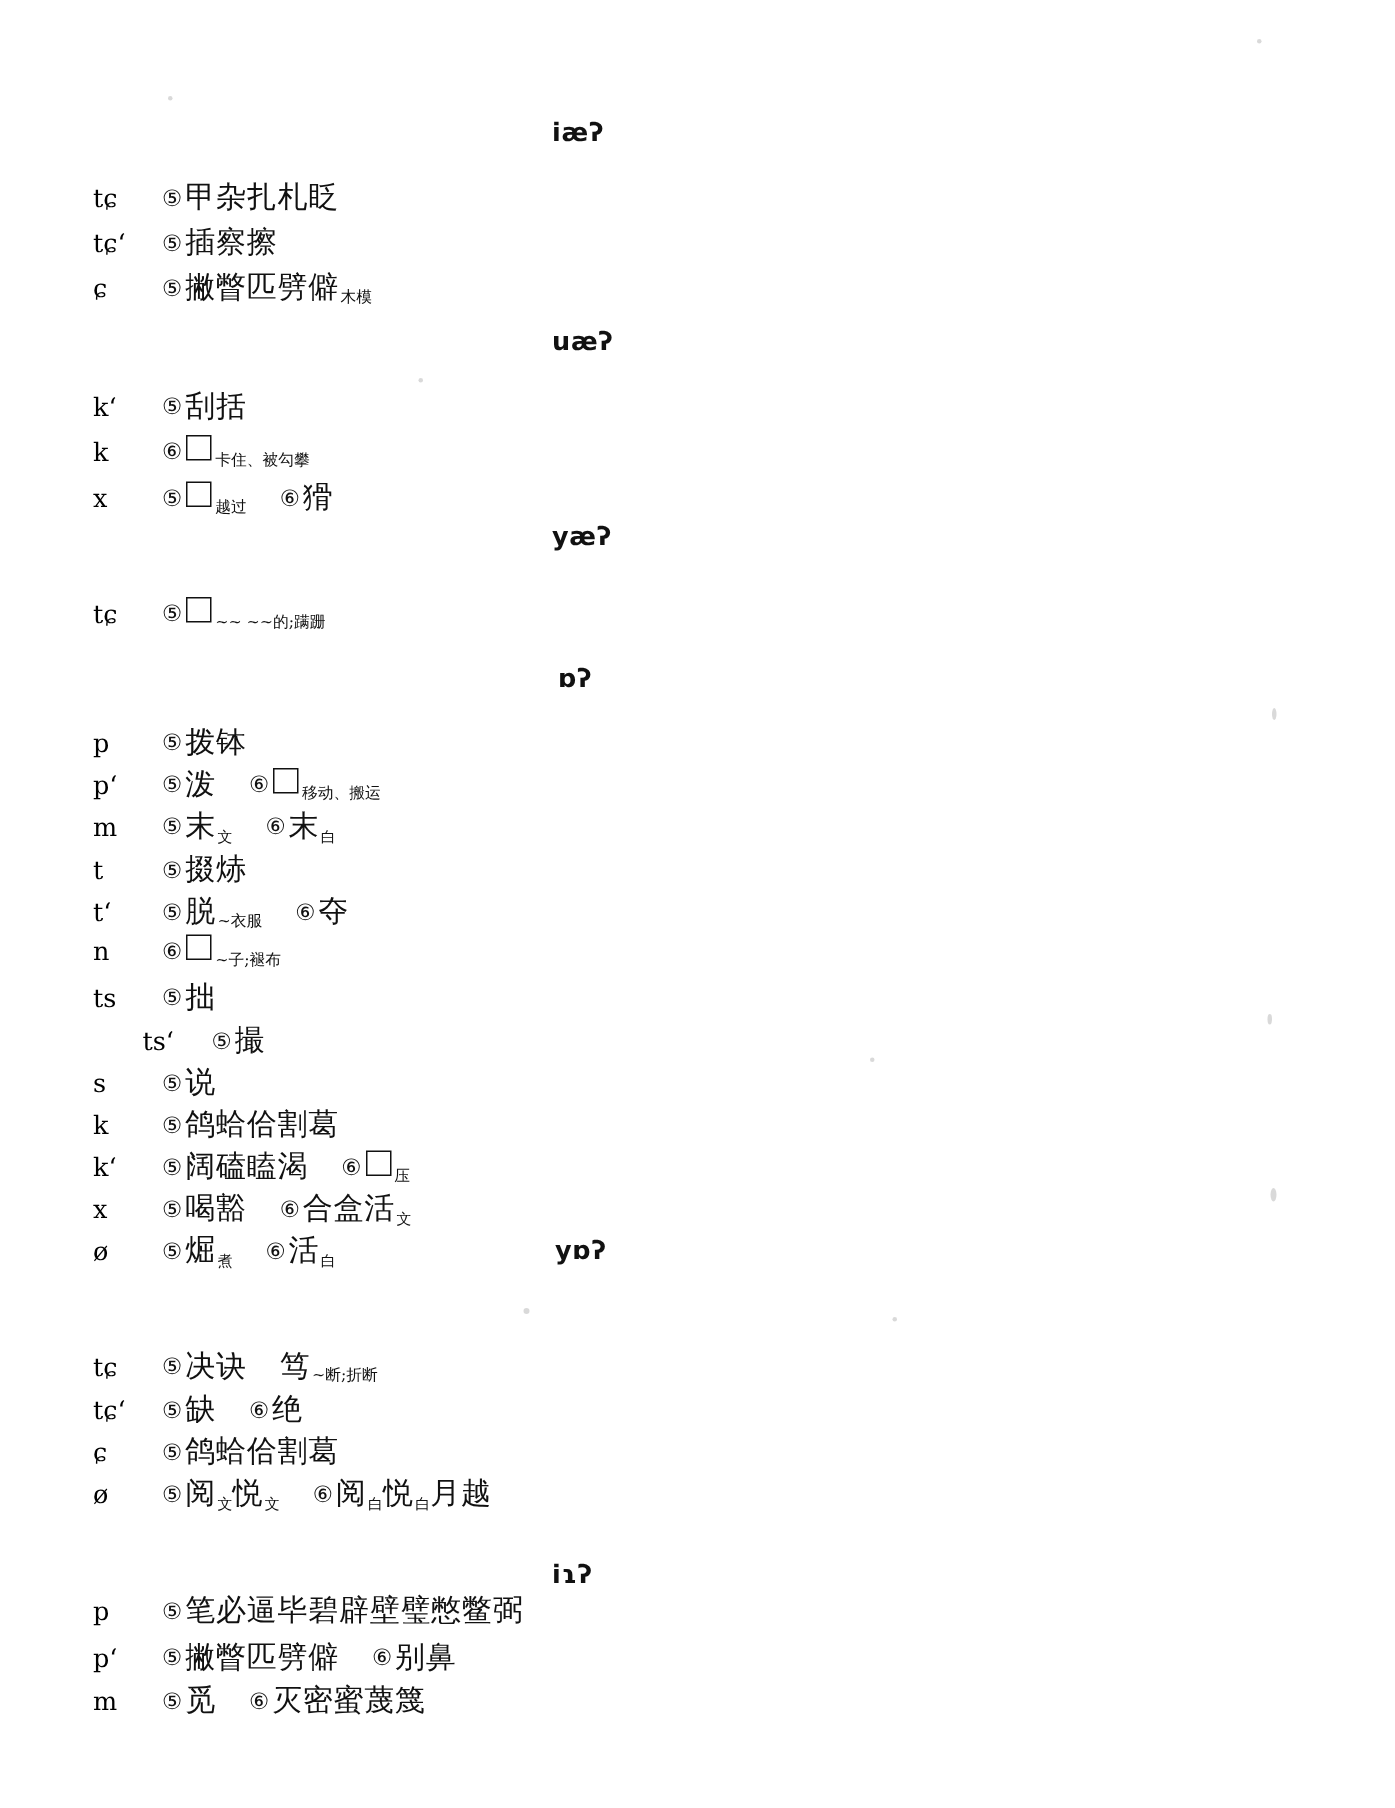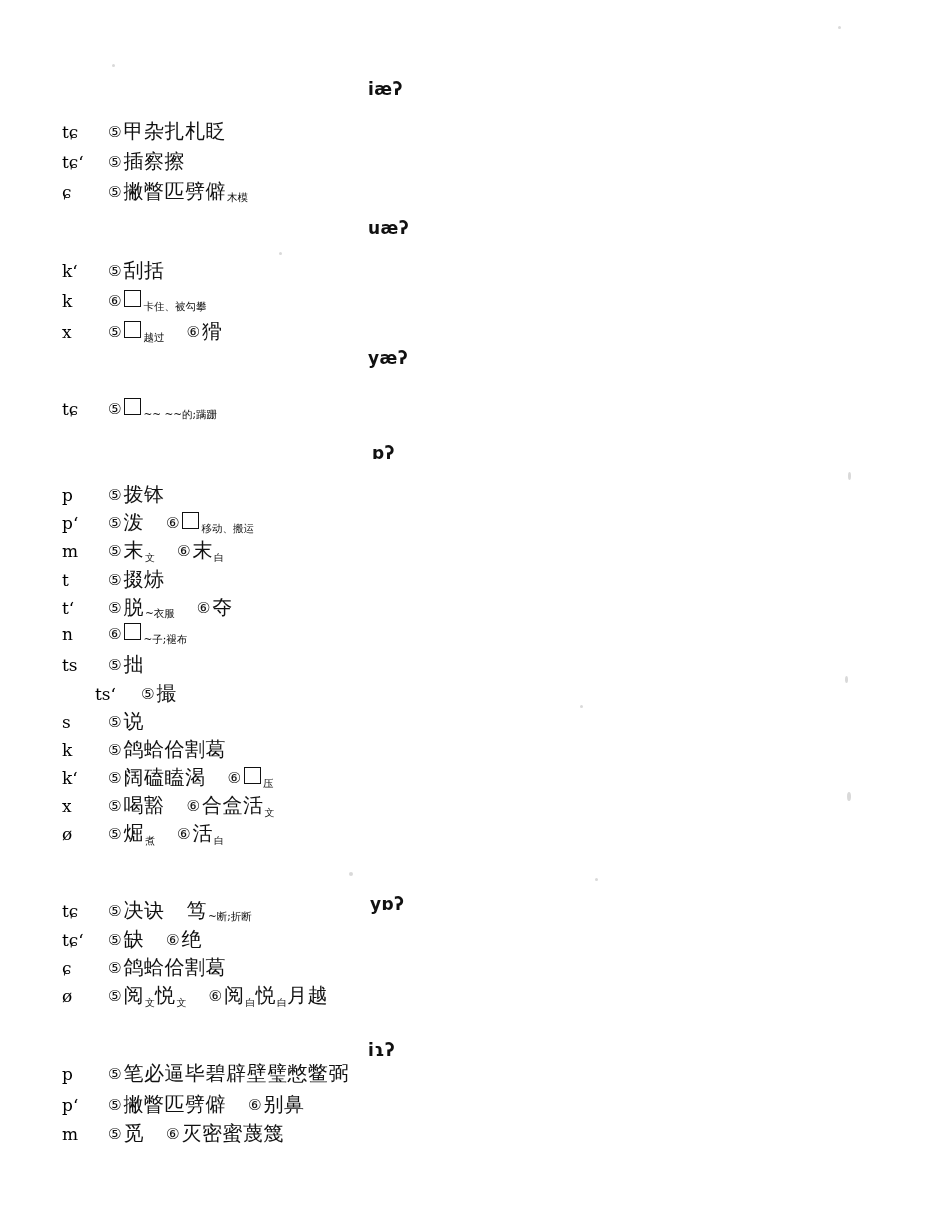--- a/index.html
+++ b/index.html
@@ -304,21 +304,21 @@
       <span class="chars">煀</span>
       <span class="sub">煮</span>
     </span>
     <span class="group">
       <span class="tone">⑥</span>
       <span class="chars">活</span>
       <span class="sub">白</span>
     </span>
   </div>
 
-  <div class="rime-head" style="left:370px; top:894px;">yɒʔ</div>
+  <div class="rime-head" style="left:370px; top:824px;">yɒʔ</div>
 
   <div class="entry" style="left:62px; top:897px;">
     <span class="initial">tɕ</span>
     <span class="group">
       <span class="tone">⑤</span>
       <span class="chars">决诀</span>
     </span>
     <span class="group">
       <span class="chars">笃</span>
       <span class="gloss">~断;折断</span>

